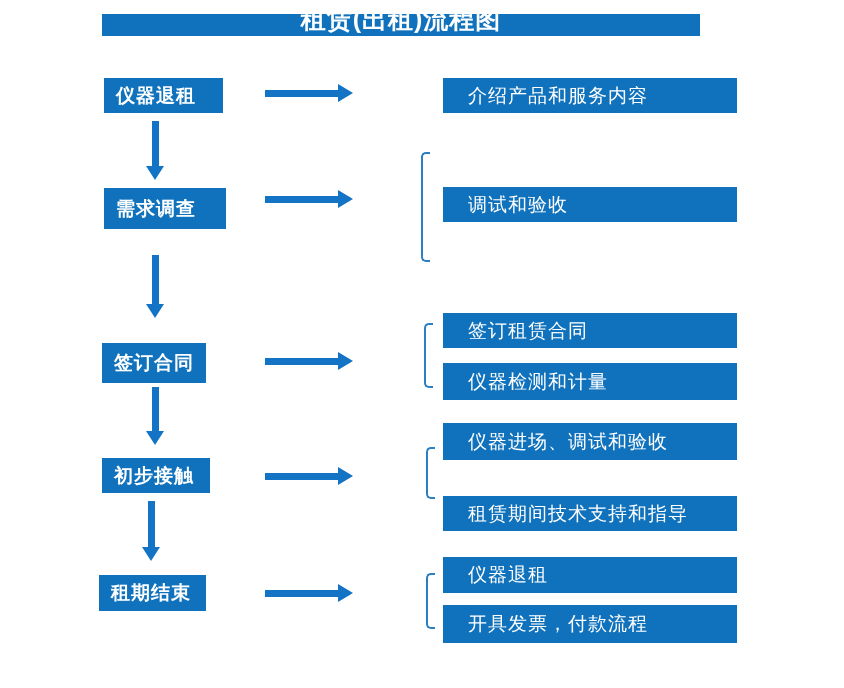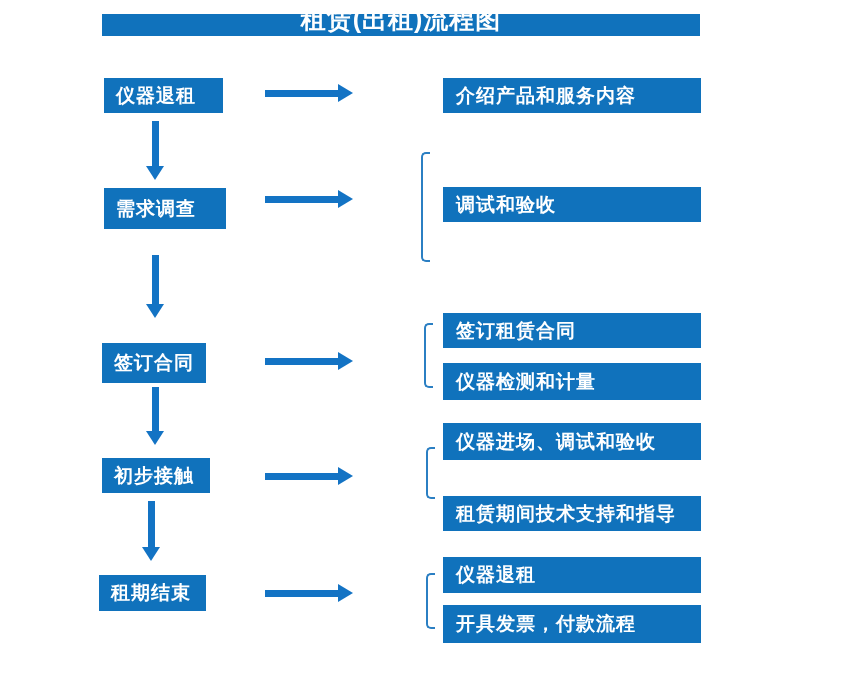--- a/index.html
+++ b/index.html
@@ -21,25 +21,25 @@
     display:flex;align-items:flex-end;justify-content:center;
     font-size:25px;font-weight:bold;letter-spacing:1px;
   }
   .stage{
     position:absolute;background:var(--primary);color:var(--text);
     display:flex;align-items:center;
     font-size:19px;font-weight:bold;letter-spacing:1px;
     padding-left:12px;box-sizing:border-box;
   }
   .detail{
-    position:absolute;left:443px;width:258px;
+    position:absolute;left:443px;width:294px;
     background:var(--primary);color:var(--text);
     display:flex;align-items:center;
-    font-size:19px;font-weight:bold;letter-spacing:1px;
-    padding-left:13px;box-sizing:border-box;
+    font-size:19px;font-weight:normal;letter-spacing:1px;
+    padding-left:25px;box-sizing:border-box;
   }
   .harrow{
     position:absolute;height:18px;display:flex;align-items:center;
   }
   .harrow .shaft{height:7px;flex:1;background:var(--arrow);}
   .harrow .head{
     width:0;height:0;
     border-top:9px solid transparent;border-bottom:9px solid transparent;
     border-left:15px solid var(--arrow);
   }

